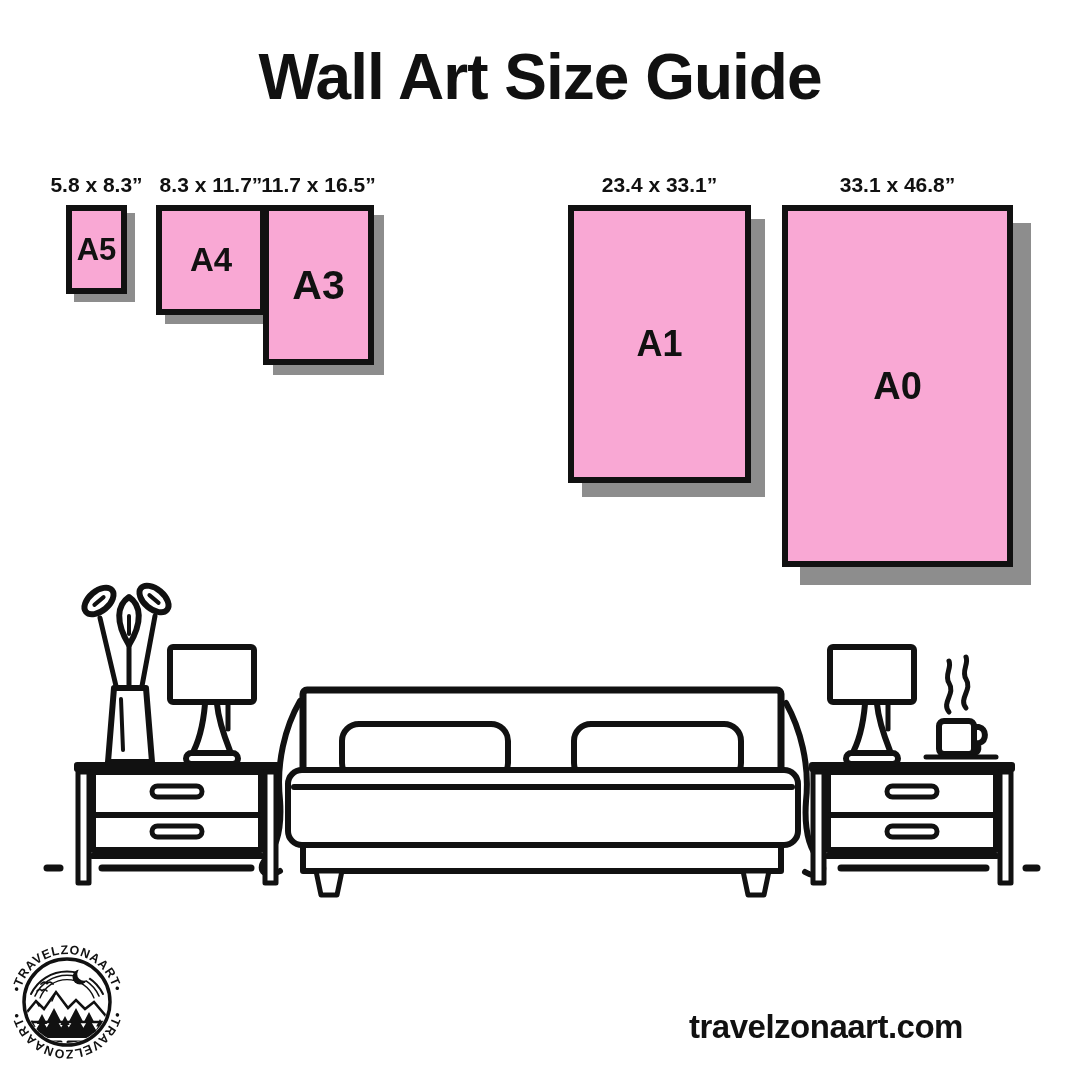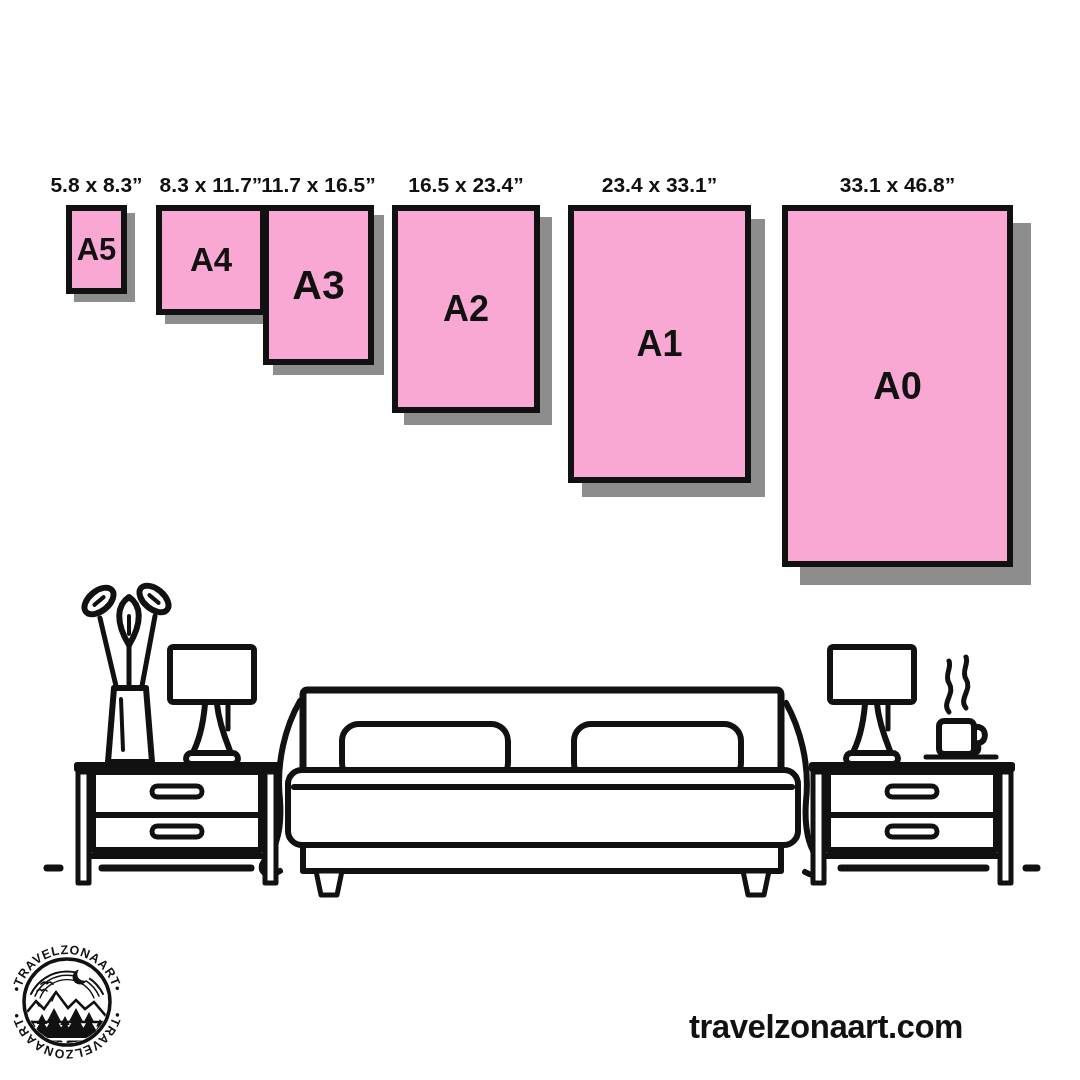--- a/index.html
+++ b/index.html
@@ -15,36 +15,33 @@
   .illustration{position:absolute;left:0;top:0;width:1080px;height:1080px;}
   .logo{position:absolute;left:5px;top:932px;width:128px;height:142px;}
   .site{position:absolute;top:1008px;left:601px;width:450px;text-align:center;
         font-size:33px;font-weight:bold;letter-spacing:-0.5px;}
 </style>
 </head>
 <body>
 
 <div class="canvas">
 
+  <div class="title">Wall Art Size Guide</div>
 
   <div class="size-item" style="left:66px;width:61px;height:89px;">
     <div class="dims">5.8 x 8.3”</div>
     <div class="paper" style="box-shadow:8px 8px 0 0 #8d8d8d;font-size:31px;">A5</div>
   </div>
   <div class="size-item" style="left:156px;width:110px;height:110px;">
     <div class="dims">8.3 x 11.7”</div>
     <div class="paper" style="box-shadow:9px 9px 0 0 #8d8d8d;font-size:33px;">A4</div>
   </div>
   <div class="size-item" style="left:263px;width:111px;height:160px;">
     <div class="dims">11.7 x 16.5”</div>
     <div class="paper" style="box-shadow:10px 10px 0 0 #8d8d8d;font-size:41px;">A3</div>
-  </div>
-  <div class="size-item" style="left:392px;width:148px;height:208px;">
-    <div class="dims">16.5 x 23.4”</div>
-    <div class="paper" style="box-shadow:12px 12px 0 0 #8d8d8d;font-size:36px;">A2</div>
   </div>
   <div class="size-item" style="left:568px;width:183px;height:278px;">
     <div class="dims">23.4 x 33.1”</div>
     <div class="paper" style="box-shadow:14px 14px 0 0 #8d8d8d;font-size:36px;">A1</div>
   </div>
   <div class="size-item" style="left:782px;width:231px;height:362px;">
     <div class="dims">33.1 x 46.8”</div>
     <div class="paper" style="box-shadow:18px 18px 0 0 #8d8d8d;font-size:38px;">A0</div>
   </div>
 

